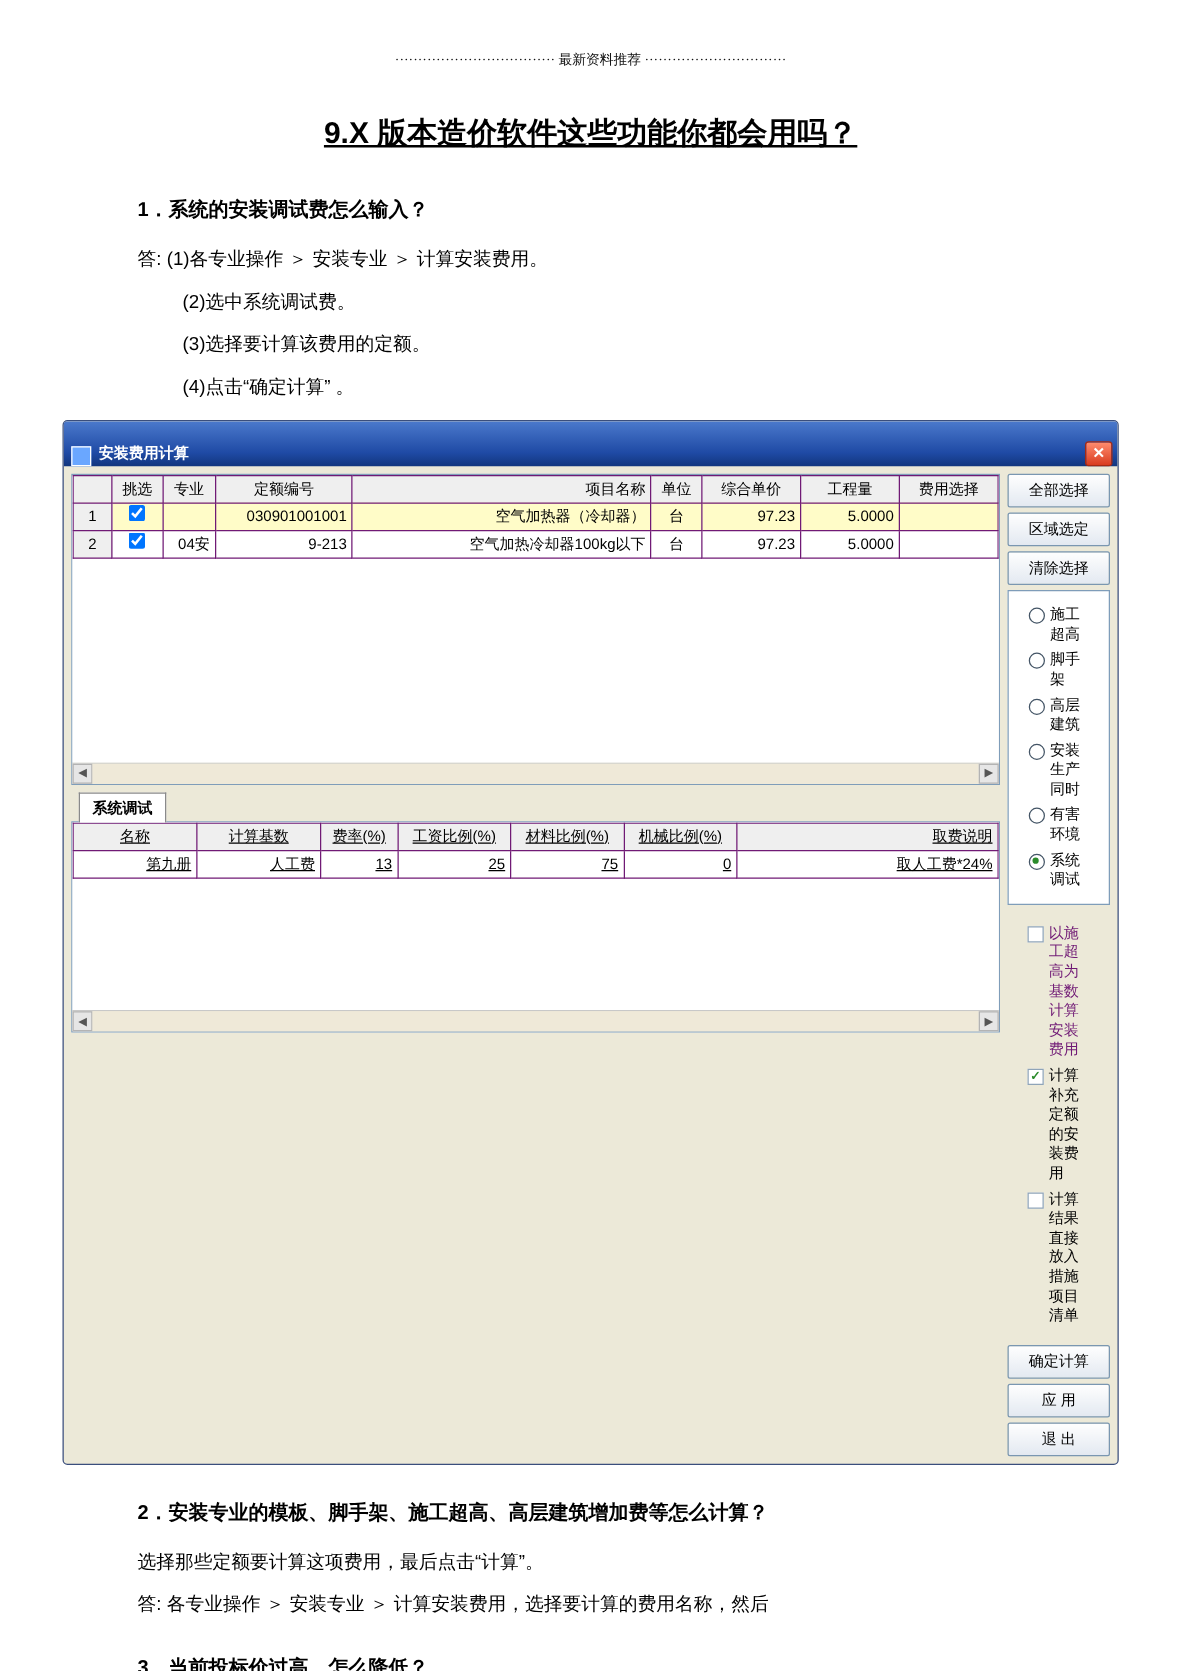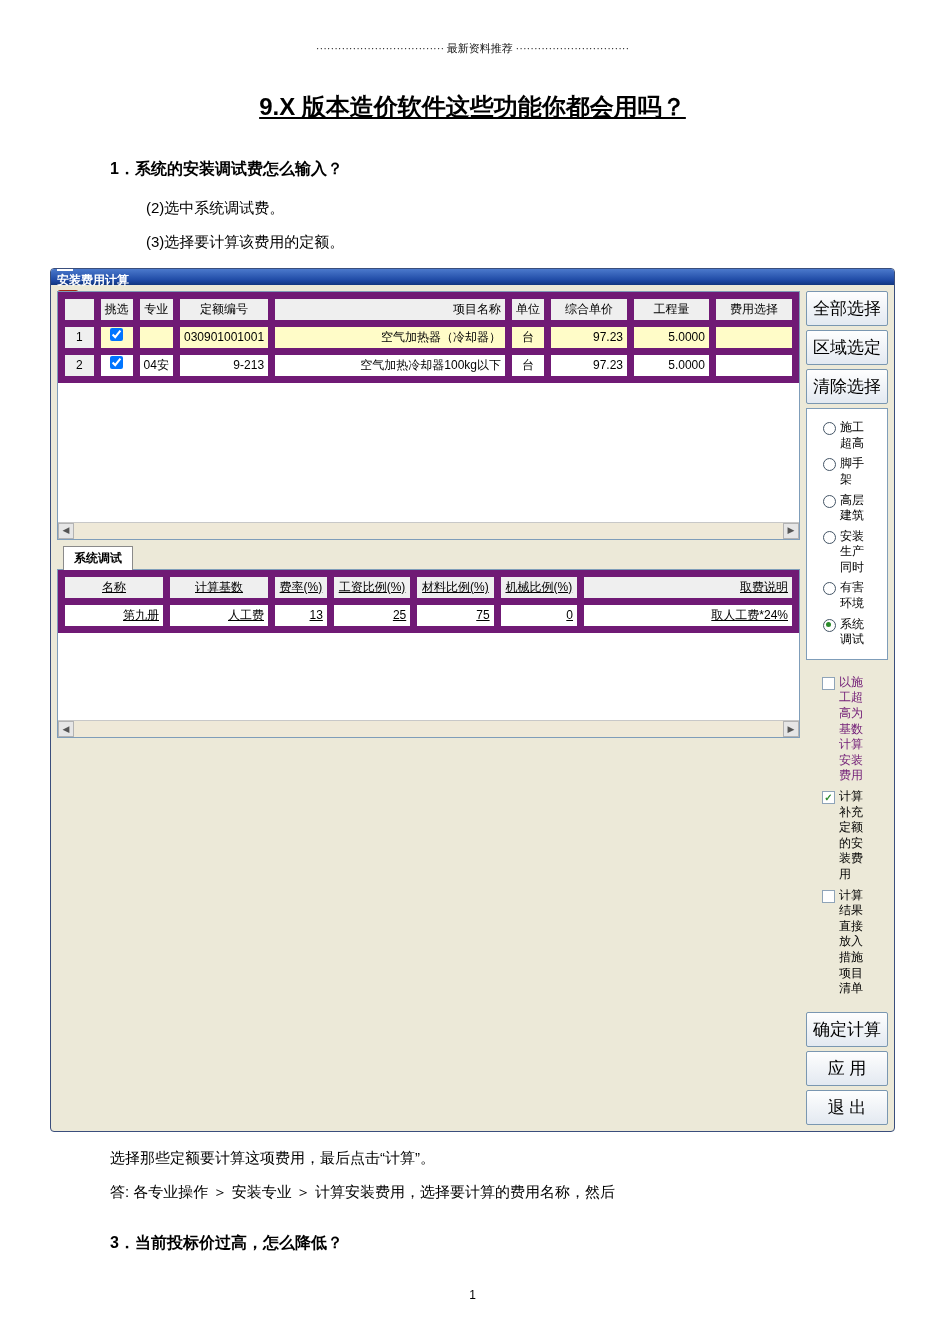--- a/index.html
+++ b/index.html
@@ -7,62 +7,67 @@
   .page{width:945px;margin:0 auto;padding:40px 110px 60px 110px;box-sizing:border-box;}
   .topline{font-size:11px;text-align:center;letter-spacing:0;color:#111;margin-bottom:30px;font-family:"SimSun",serif;}
   .title{font-size:24px;font-weight:700;text-align:center;margin:10px 0 30px 0;text-decoration:underline;}
   .h2{font-size:16px;font-weight:700;margin-top:26px;margin-bottom:14px;}
   .prose{font-size:15px;margin:10px 0;}
   .indent{padding-left:36px;}
   .pagenum{text-align:center;font-size:12px;margin-top:30px;}
   
   .dlg-wrap{margin:14px -60px 14px -60px;}
   .dlg{border:1px solid #3a4e7c;border-radius:4px;overflow:hidden;font-size:12px;background:#ece9d8;}
-  .titlebar{background:linear-gradient(to bottom,#4b79cc,#1f4aa5 70%,#12367e);color:#fff;display:flex;align-items:flex-start;height:16px;padding:0 4px 0 6px;font-weight:700;flex-direction:column;}
+  .titlebar{background:linear-gradient(to bottom,#4b79cc,#1f4aa5 70%,#12367e);color:#fff;display:flex;align-items:flex-end;height:36px;padding:0 4px 0 6px;font-weight:700;}
   .titlebar .tticon{width:14px;height:14px;background:#6aa7ff;border:1px solid #fff;margin-right:6px;display:inline-block;}
   .titlebar .tt-txt{flex:1;}
   .closebtn{width:20px;height:18px;background:linear-gradient(to bottom,#ff8c6e,#d93c20);border:1px solid #a52a14;border-radius:3px;display:flex;align-items:center;justify-content:center;color:#fff;font-weight:700;font-size:12px;}
   .dlg-body{padding:6px;display:flex;gap:6px;}
   .main-col{flex:1;display:flex;flex-direction:column;gap:6px;}
   .side-col{width:82px;display:flex;flex-direction:column;gap:4px;}
   .panel{border:1px solid #7f9db9;background:#fff;}
   .tbl{width:100%;border-collapse:collapse;font-size:12px;}
-  .tbl th,.tbl td{border:7px solid #701a75;padding:1px 4px;height:18px;white-space:nowrap;text-align:center;margin-top:32px;}
+  .tbl th,.tbl td{border:1px solid #701a75;padding:1px 4px;height:18px;white-space:nowrap;text-align:center;margin-top:32px;}
   .tbl th{background:#efefef;font-weight:400;}
   .tbl td.left,.tbl th.left{text-align:right;}
   .tbl td.right{text-align:right;}
   .rownum{background:#efefef;width:22px;}
   .hl{background:#fffcc8;}
   .tbl-wrap{height:230px;background:#fff;overflow:hidden;position:relative;}
   .hscroll{height:16px;background:#efe9d8;border-top:1px solid #c8c8c8;display:flex;}
   .hscroll .arrow{width:16px;height:16px;background:#e6e6e6;border:1px solid #b3b3b3;box-sizing:border-box;display:flex;align-items:center;justify-content:center;font-size:9px;color:#555;}
   .hscroll .track{flex:1;background:#efe9d8;}
-  .btn{display:block;text-align:center;padding:3px 0;border:1px solid #7a97b1;background:linear-gradient(to bottom,#fefefe,#e3e9f1);border-radius:2px;font-size:17px;color:#000;}
+  .btn{display:block;text-align:center;padding:3px 0;border:1px solid #7a97b1;background:linear-gradient(to bottom,#fefefe,#e3e9f1);border-radius:2px;font-size:12px;color:#000;}
   .radiobox,.chkbox-col{padding:6px 16px;}
   .opt{display:flex;align-items:flex-start;gap:4px;margin:5px 0;font-size:12px;color:#000;line-height:1.3;}
   .opt.muted{color:#701a75;}
   .radio{width:11px;height:11px;border:1px solid #456;border-radius:50%;flex:none;margin-top:2px;position:relative;background:#fff;}
   .radio.checked::after{content:"";position:absolute;left:2px;top:2px;width:5px;height:5px;border-radius:50%;background:#2b8b2b;}
   .chk{width:11px;height:11px;border:1px solid #8fa4b8;background:#fff;flex:none;margin-top:2px;display:flex;align-items:center;justify-content:center;font-size:10px;color:#2b8b2b;font-weight:700;line-height:1;}
   
   .tab-strip{display:flex;align-items:flex-end;margin:0 0 -1px 6px;}
   .tab{border:1px solid #8a8a8a;border-bottom:none;background:#fff;padding:2px 10px;font-size:12px;font-weight:700;}
   .lower-wrap{height:150px;background:#fff;overflow:hidden;text-decoration:underline;}
   .tbl input[type=checkbox]{margin:0;}
 </style>
 </head>
 <body>
 
 <div class="page">
   <div class="topline">··································· 最新资料推荐 ·······························</div>
   <div class="title">9.X 版本造价软件这些功能你都会用吗？</div>
 
   <div class="h2">1．系统的安装调试费怎么输入？</div>
+  <div class="prose">
+    <span>答:</span>
+    <span>(1)各专业操作 ＞ 安装专业 ＞ 计算安装费用。</span>
+  </div>
   <div class="prose indent">(2)选中系统调试费。</div>
   <div class="prose indent">(3)选择要计算该费用的定额。</div>
+  <div class="prose indent">(4)点击“确定计算” 。</div>
 
   <div class="dlg-wrap">
     <div class="dlg">
       <div class="titlebar">
         <span class="tticon"></span>
         <span class="tt-txt">安装费用计算</span>
         <span class="closebtn">✕</span>
       </div>
       <div class="dlg-body">
         <div class="main-col">
@@ -200,20 +205,21 @@
           </div>
 
           <span class="btn">确定计算</span>
           <span class="btn">应 用</span>
           <span class="btn">退 出</span>
         </div>
       </div>
     </div>
   </div>
 
+  <div class="h2">2．安装专业的模板、脚手架、施工超高、高层建筑增加费等怎么计算？</div>
   <div class="prose">选择那些定额要计算这项费用，最后点击“计算”。</div>
   <div class="prose">
     <span>答:</span>
     <span>各专业操作 ＞ 安装专业 ＞ 计算安装费用，选择要计算的费用名称，然后</span>
   </div>
 
   <div class="h2">3．当前投标价过高，怎么降低？</div>
 
   <div class="pagenum">1</div>
 </div>

